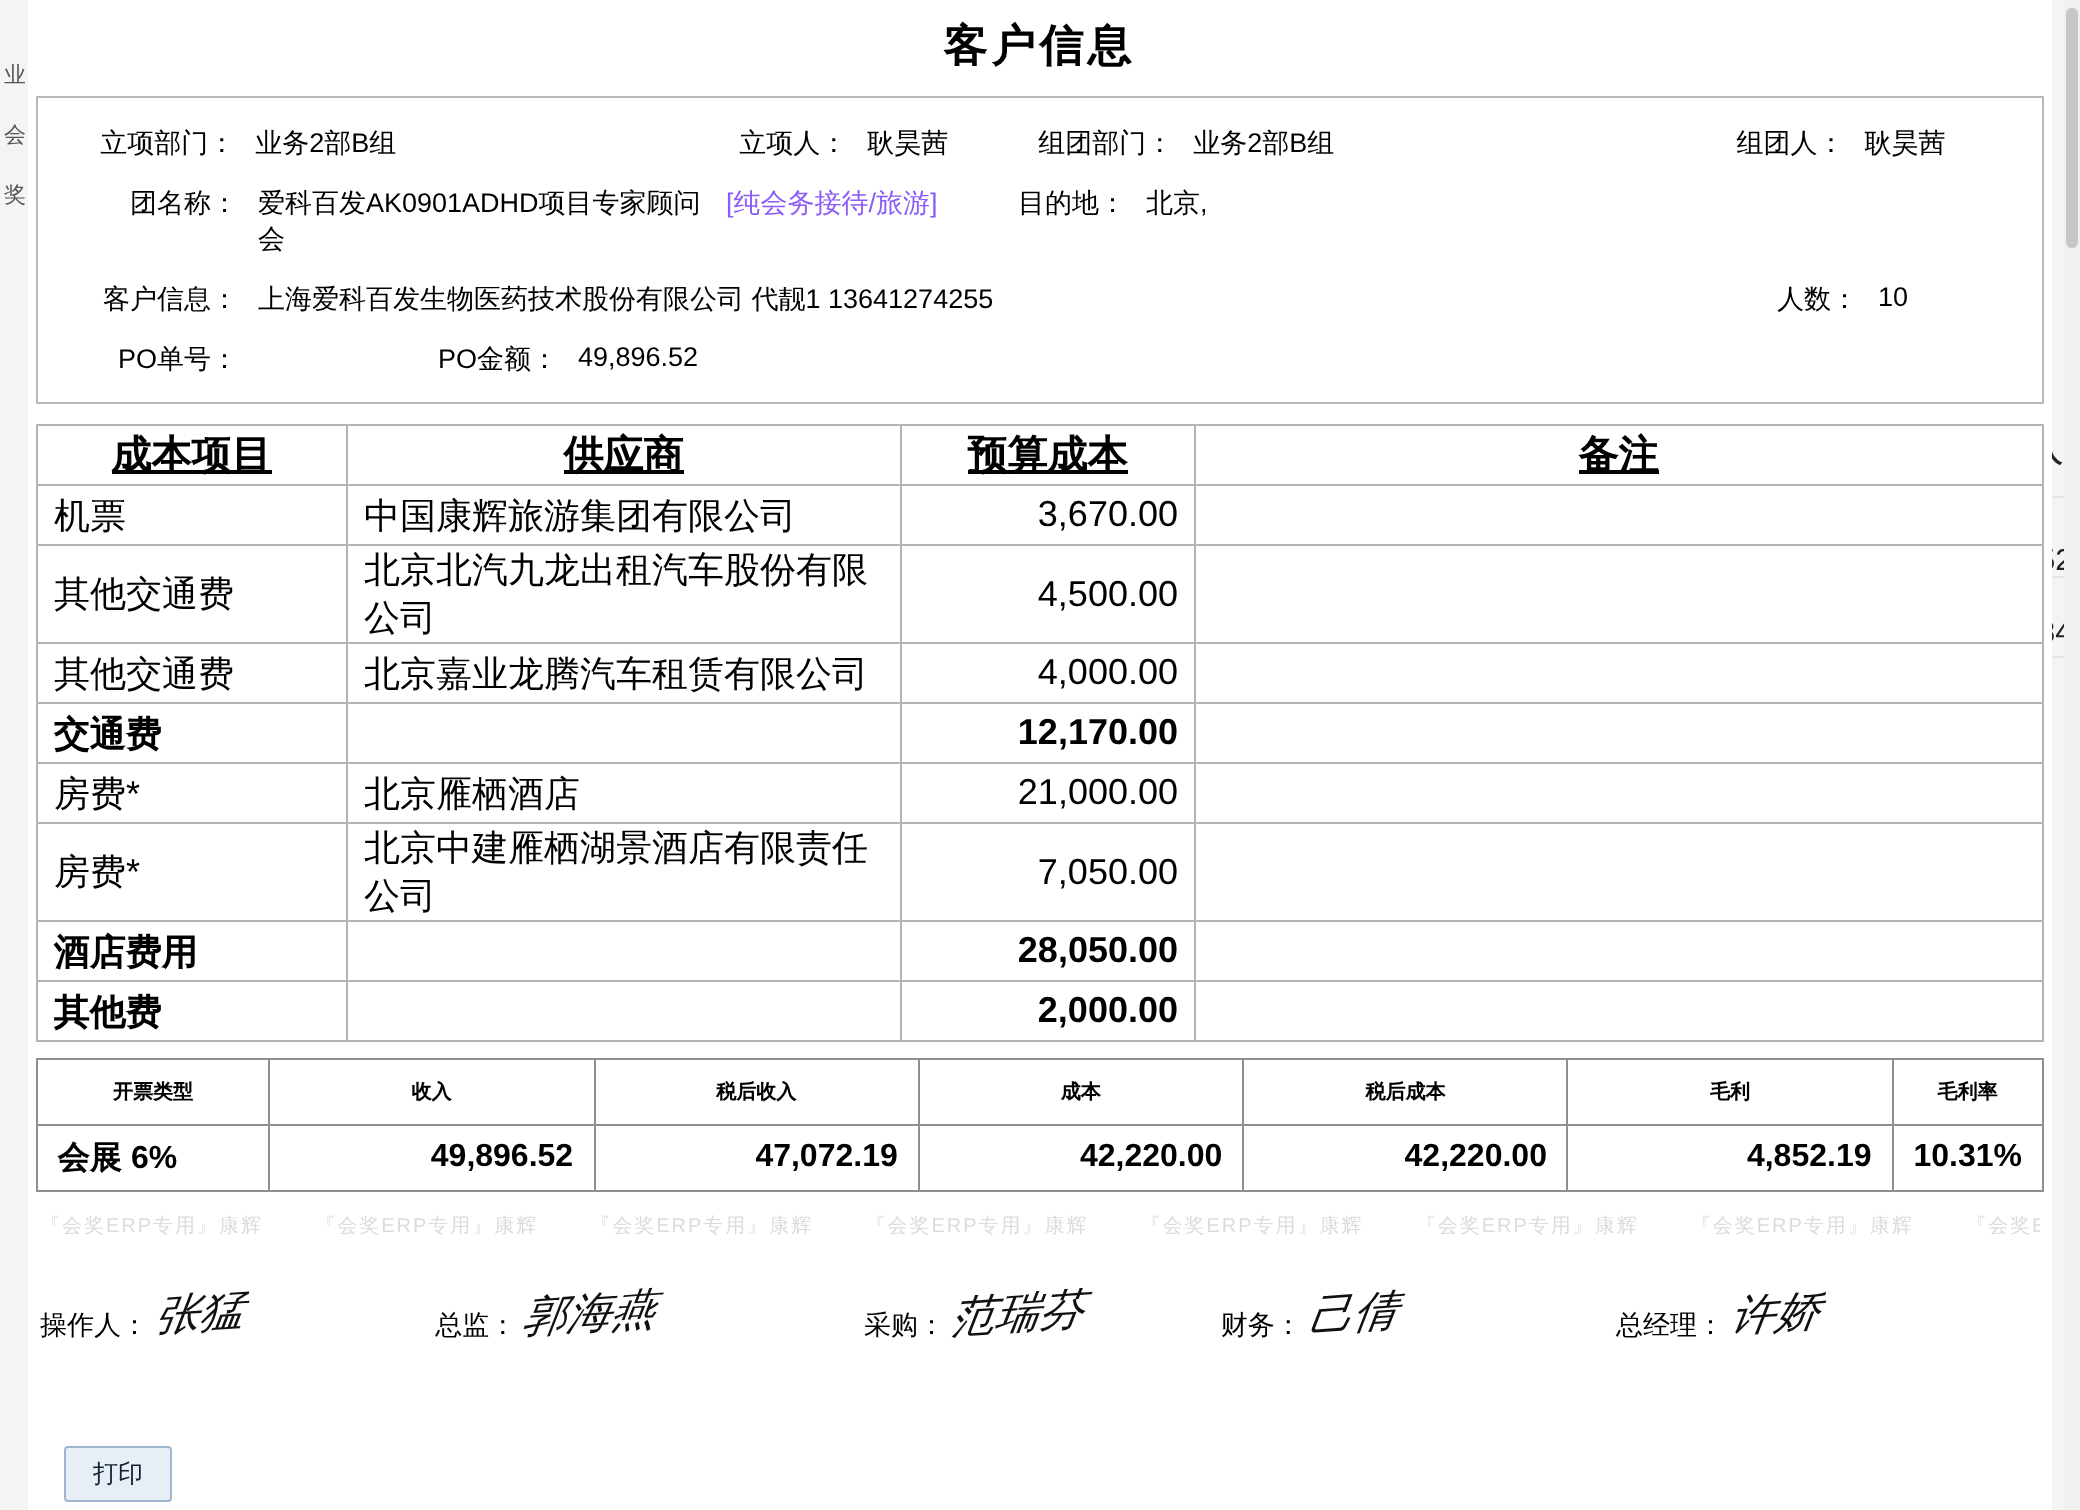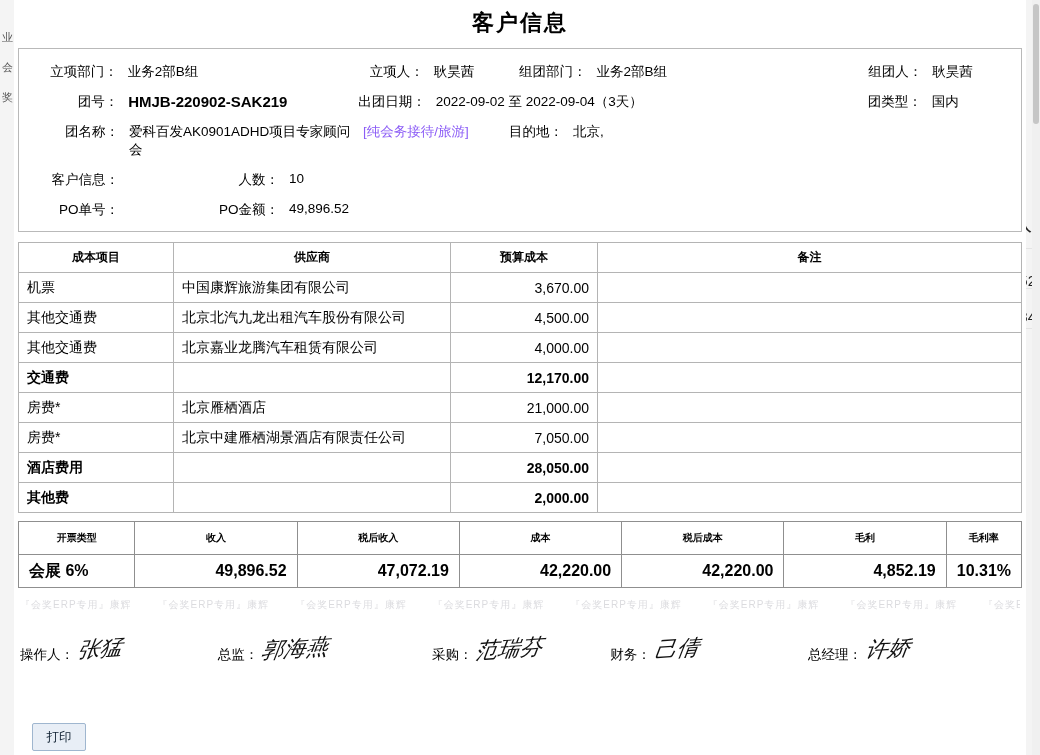--- a/index.html
+++ b/index.html
@@ -45,24 +45,24 @@
   .lbl{text-align:right;white-space:nowrap;font-size:13.5px;}
   .val{font-size:13.5px;padding-left:10px;}
   .val.bold{font-weight:bold;font-size:15px;}
   .muted{color:#8b5cf6;}
   
   .tbl{
     margin:10px 4px 0 4px;border-collapse:collapse;width:1004px;
     border:1px solid #8f8f8f;
   }
   .tbl td,.tbl th{
-    border:1px solid #b4b4b4;height:29px;padding:0 8px;font-size:14px;
+    border:1px solid #b4b4b4;height:29px;padding:0 8px;font-size:18px;
     vertical-align:middle;
   }
-  .tbl th{font-weight:bold;text-align:center;font-size:12px;}
+  .tbl th{font-weight:bold;text-align:center;font-size:20px;text-decoration:underline;}
   .c-item{width:138px;}
   .c-sup{width:260px;}
   .c-cost{width:130px;text-align:right;}
   .c-note{width:auto;}
   .sum td{font-weight:bold;}
   
   .tbl2{
     margin:8px 4px 0 4px;border-collapse:collapse;width:1004px;
     border:1px solid #8f8f8f;
   }
@@ -132,39 +132,32 @@
       <div class="lbl" style="width:100px">立项部门：</div>
       <div class="val" style="width:230px">业务2部B组</div>
       <div class="lbl" style="width:70px">立项人：</div>
       <div class="val" style="width:80px">耿昊茜</div>
       <div class="lbl" style="width:75px">组团部门：</div>
       <div class="val" style="width:260px">业务2部B组</div>
       <div class="lbl" style="width:70px">组团人：</div>
       <div class="val" style="width:90px">耿昊茜</div>
     </div>
 
-    <div class="hrow">
-      <div class="lbl" style="width:100px">团号：</div>
-      <div class="val bold" style="width:230px">HMJB-220902-SAK219</div>
-      <div class="lbl" style="width:70px">出团日期：</div>
-      <div class="val" style="width:420px">2022-09-02 至 2022-09-04（3天）</div>
-      <div class="lbl" style="width:70px">团类型：</div>
-      <div class="val" style="width:90px">国内</div>
-    </div>
 
     <div class="hrow">
       <div class="lbl" style="width:100px">团名称：</div>
       <div class="val" style="width:230px">爱科百发AK0901ADHD项目专家顾问会</div>
       <div class="val muted" style="width:130px;padding-left:4px">[纯会务接待/旅游]</div>
       <div class="lbl" style="width:70px">目的地：</div>
       <div class="val" style="width:200px">北京,</div>
     </div>
 
     <div class="hrow">
       <div class="lbl" style="width:100px">客户信息：</div>
+      <div class="val" style="width:640px">上海爱科百发生物医药技术股份有限公司    代靓1    13641274255</div>
       <div class="lbl" style="width:160px">人数：</div>
       <div class="val" style="width:80px">10</div>
     </div>
 
     <div class="hrow">
       <div class="lbl" style="width:100px">PO单号：</div>
       <div class="lbl" style="width:160px">PO金额：</div>
       <div class="val" style="width:90px">49,896.52</div>
     </div>
 

